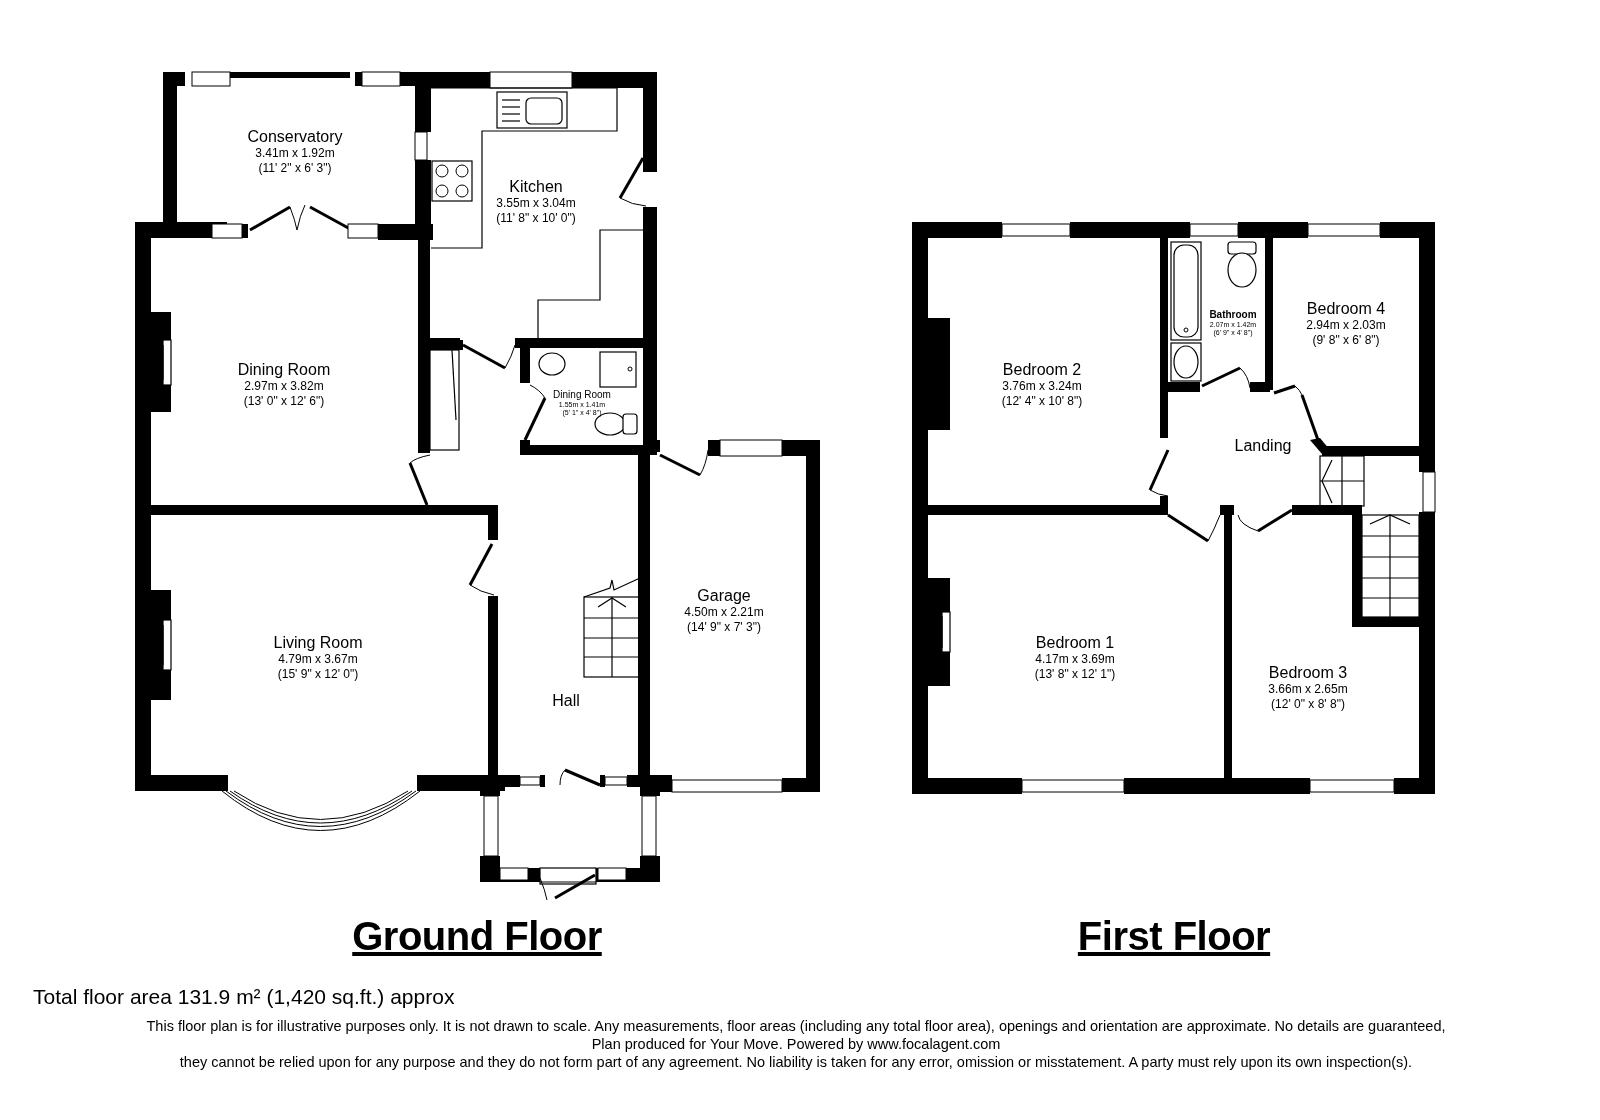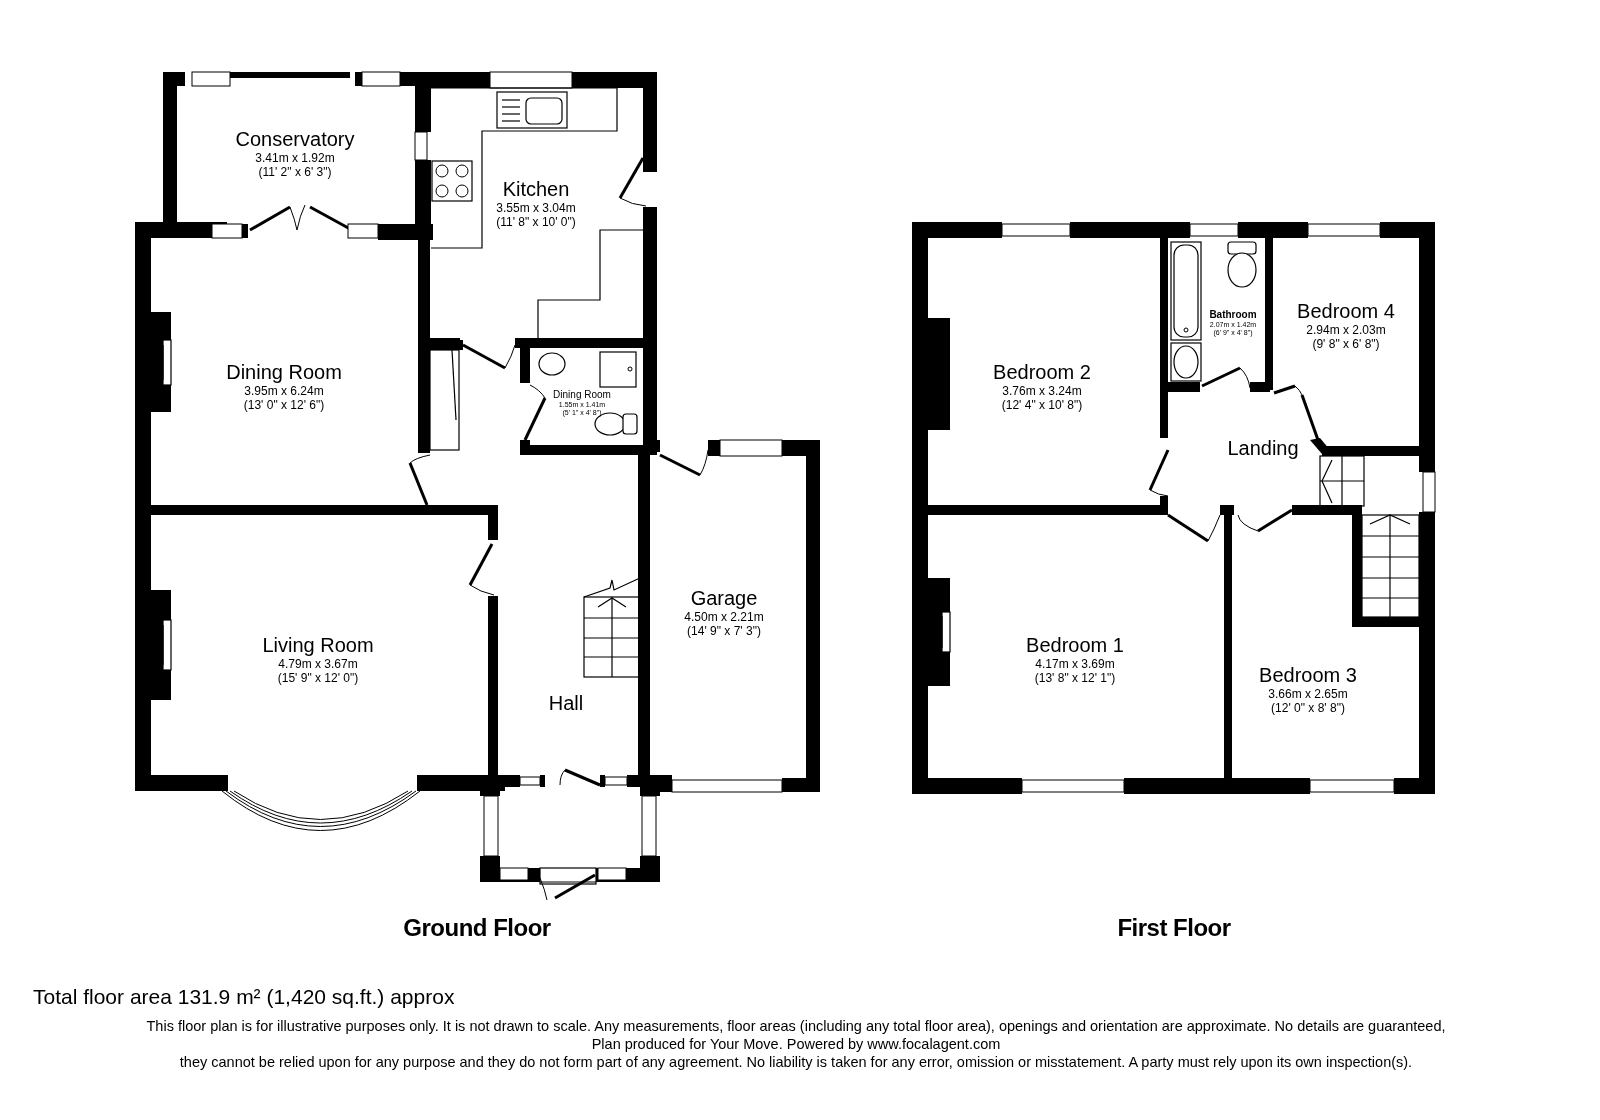--- a/index.html
+++ b/index.html
@@ -5,25 +5,25 @@
   html, body { margin: 0; padding: 0; background: #ffffff; }
   body { width: 1600px; height: 1120px; position: relative; overflow: hidden; font-family: "Liberation Sans", sans-serif; color: #000; }
   svg.plan { position: absolute; left: 0; top: 0; width: 1600px; height: 1120px; }
   .wall { fill: #000; }
   .win { fill: #fff; stroke: #000; stroke-width: 1; }
   .thin { fill: none; stroke: #000; stroke-width: 1.2; }
   .door { fill: none; stroke: #000; stroke-width: 3; }
   .arc { fill: none; stroke: #000; stroke-width: 1; }
   .fixture { fill: #fff; stroke: #000; stroke-width: 1.2; }
   .label { position: absolute; text-align: center; line-height: 1.2; white-space: nowrap; transform: translateX(-50%); }
-  .label .name { font-size: 20px; display: block; }
+  .label .name { font-size: 16px; display: block; }
   .label .dim { font-size: 12px; display: block; }
   .label.small .name { font-size: 10px; font-weight: bold; }
   .label.small .dim { font-size: 7px; }
-  .floor-title { position: absolute; font-size: 24px; font-weight: bold; transform: translateX(-50%); white-space: nowrap; letter-spacing: -0.5px; }
+  .floor-title { position: absolute; font-size: 40px; font-weight: bold; transform: translateX(-50%); white-space: nowrap; letter-spacing: -0.5px; text-decoration: underline; }
   .total { position: absolute; left: 33px; top: 985px; font-size: 21px; white-space: nowrap; }
   .disclaimer { position: absolute; left: 0; top: 1017px; width: 1568px; text-align: center; font-size: 14.5px; line-height: 18px; padding-left: 12px; }
   .disclaimer span { display: block; }
 </style>
 </head>
 <body>
 
 <svg class="plan" viewBox="0 0 1600 1120" xmlns="http://www.w3.org/2000/svg">
 
   <g>
@@ -247,21 +247,21 @@
   <span class="dim">3.41m x 1.92m</span>
   <span class="dim">(11' 2" x 6' 3")</span>
 </div>
 <div class="label" style="left:536px; top:177px;">
   <span class="name">Kitchen</span>
   <span class="dim">3.55m x 3.04m</span>
   <span class="dim">(11' 8" x 10' 0")</span>
 </div>
 <div class="label" style="left:284px; top:360px;">
   <span class="name">Dining Room</span>
-  <span class="dim">3.95m x 6.24m</span>
+  <span class="dim">2.97m x 3.82m</span>
   <span class="dim">(13' 0" x 12' 6")</span>
 </div>
 <div class="label small" style="left:582px; top:389px;">
   <span class="name" style="font-weight:normal;">Dining Room</span>
   <span class="dim">1.55m x 1.41m</span>
   <span class="dim">(5' 1" x 4' 8")</span>
 </div>
 <div class="label" style="left:318px; top:633px;">
   <span class="name">Living Room</span>
   <span class="dim">4.79m x 3.67m</span>

